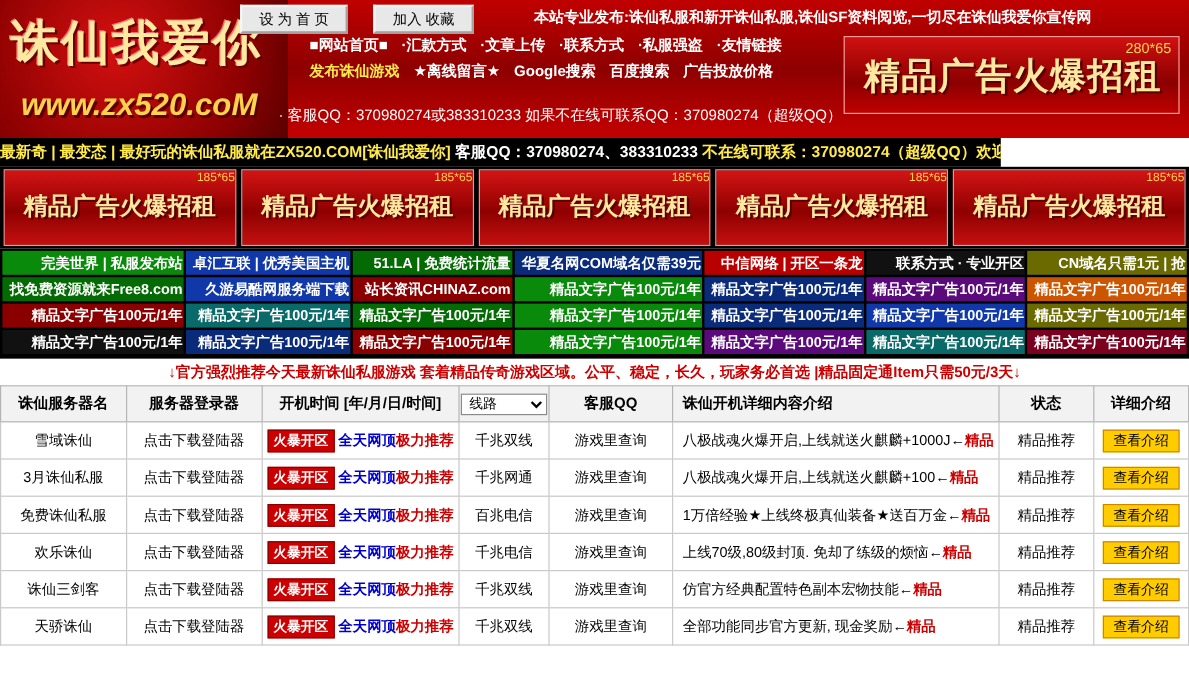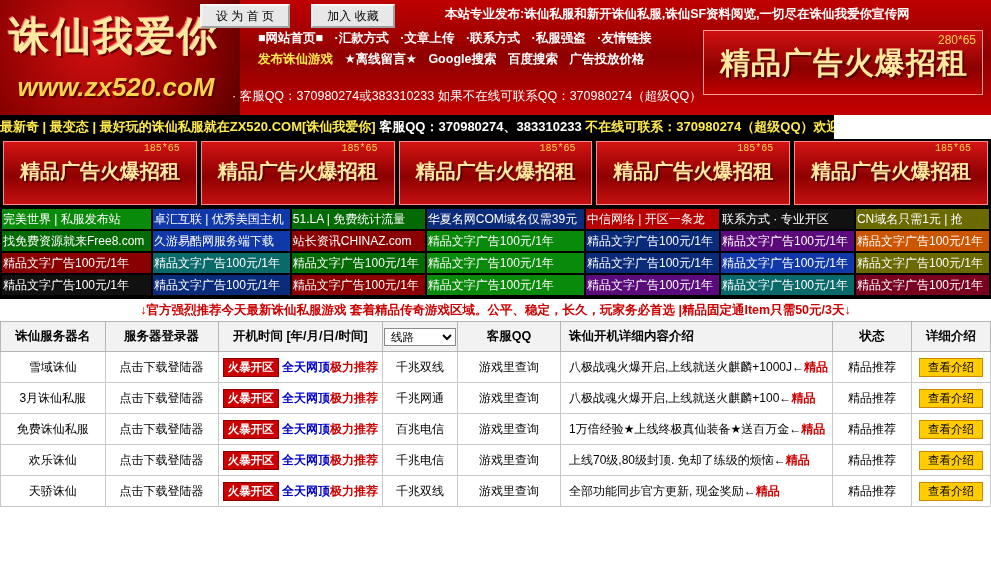--- a/index.html
+++ b/index.html
@@ -69,32 +69,32 @@
   }
   .marquee .w { color:#ffffff; }
 
   
   .adrow { width:991px; height:68px; background:#000; display:flex; padding:2px 3px; gap:4px; }
   .ad185 {
     flex:1; height:64px; position:relative; overflow:hidden;
     background:linear-gradient(180deg,#d41414,#8e0000 55%,#c41010);
     border:1px solid #ff8a8a;
   }
-  .ad185 .sz { position:absolute; right:16px; top:1px; color:#ffd24d; font-size:10px;font-family:Liberation Mono, monospace; }
+  .ad185 .sz { position:absolute; right:0; top:1px; color:#ffd24d; font-size:10px; }
   .ad185 .txt {
     position:absolute; left:0; top:16px; width:100%; text-align:center;
     color:#ffe8a0; font-size:20px; font-weight:bold;
     text-shadow:2px 2px 0 #5a0000; white-space:nowrap;
   }
 
   
   .adgrid { width:991px; background:#000; padding:0 0 2px 0; }
   .adgrid table { width:991px; border-collapse:separate; border-spacing:2px; }
   .adgrid td {
-    height:20px; text-align:left; font-size:12px; font-weight:normal;
+    height:20px; text-align:right; font-size:12px; font-weight:bold;
     color:#ffffff; white-space:nowrap; overflow:hidden; cursor:pointer;
   }
   .c-green  { background:#0a8a0a; }
   .c-dgreen { background:#046a04; }
   .c-blue   { background:#1038a8; }
   .c-dblue  { background:#0a2a7a; }
   .c-red    { background:#b80000; }
   .c-dred   { background:#8a0000; }
   .c-black  { background:#111111; color:#ffe94d; }
   .c-teal   { background:#0a6a6a; }
@@ -347,20 +347,37 @@
         <td>游戏里查询</td>
         <td class="col-desc">
           <span class="desc-main">上线70级,80级封顶. 免却了练级的烦恼←</span><span class="jp">精品</span>
         </td>
         <td>精品推荐</td>
         <td>
           <span class="detailbtn">查看介绍</span>
         </td>
       </tr>
       <tr>
+        <td>诛仙三剑客</td>
+        <td>点击下载登陆器</td>
+        <td>
+          <span class="hotbtn">火暴开区</span>
+          <span class="tag-blue">全天网顶</span><span class="tag-red">极力推荐</span>
+        </td>
+        <td>千兆双线</td>
+        <td>游戏里查询</td>
+        <td class="col-desc">
+          <span class="desc-main">仿官方经典配置特色副本宏物技能←</span><span class="jp">精品</span>
+        </td>
+        <td>精品推荐</td>
+        <td>
+          <span class="detailbtn">查看介绍</span>
+        </td>
+      </tr>
+      <tr>
         <td>天骄诛仙</td>
         <td>点击下载登陆器</td>
         <td>
           <span class="hotbtn">火暴开区</span>
           <span class="tag-blue">全天网顶</span><span class="tag-red">极力推荐</span>
         </td>
         <td>千兆双线</td>
         <td>游戏里查询</td>
         <td class="col-desc">
           <span class="desc-main">全部功能同步官方更新, 现金奖励←</span><span class="jp">精品</span>

